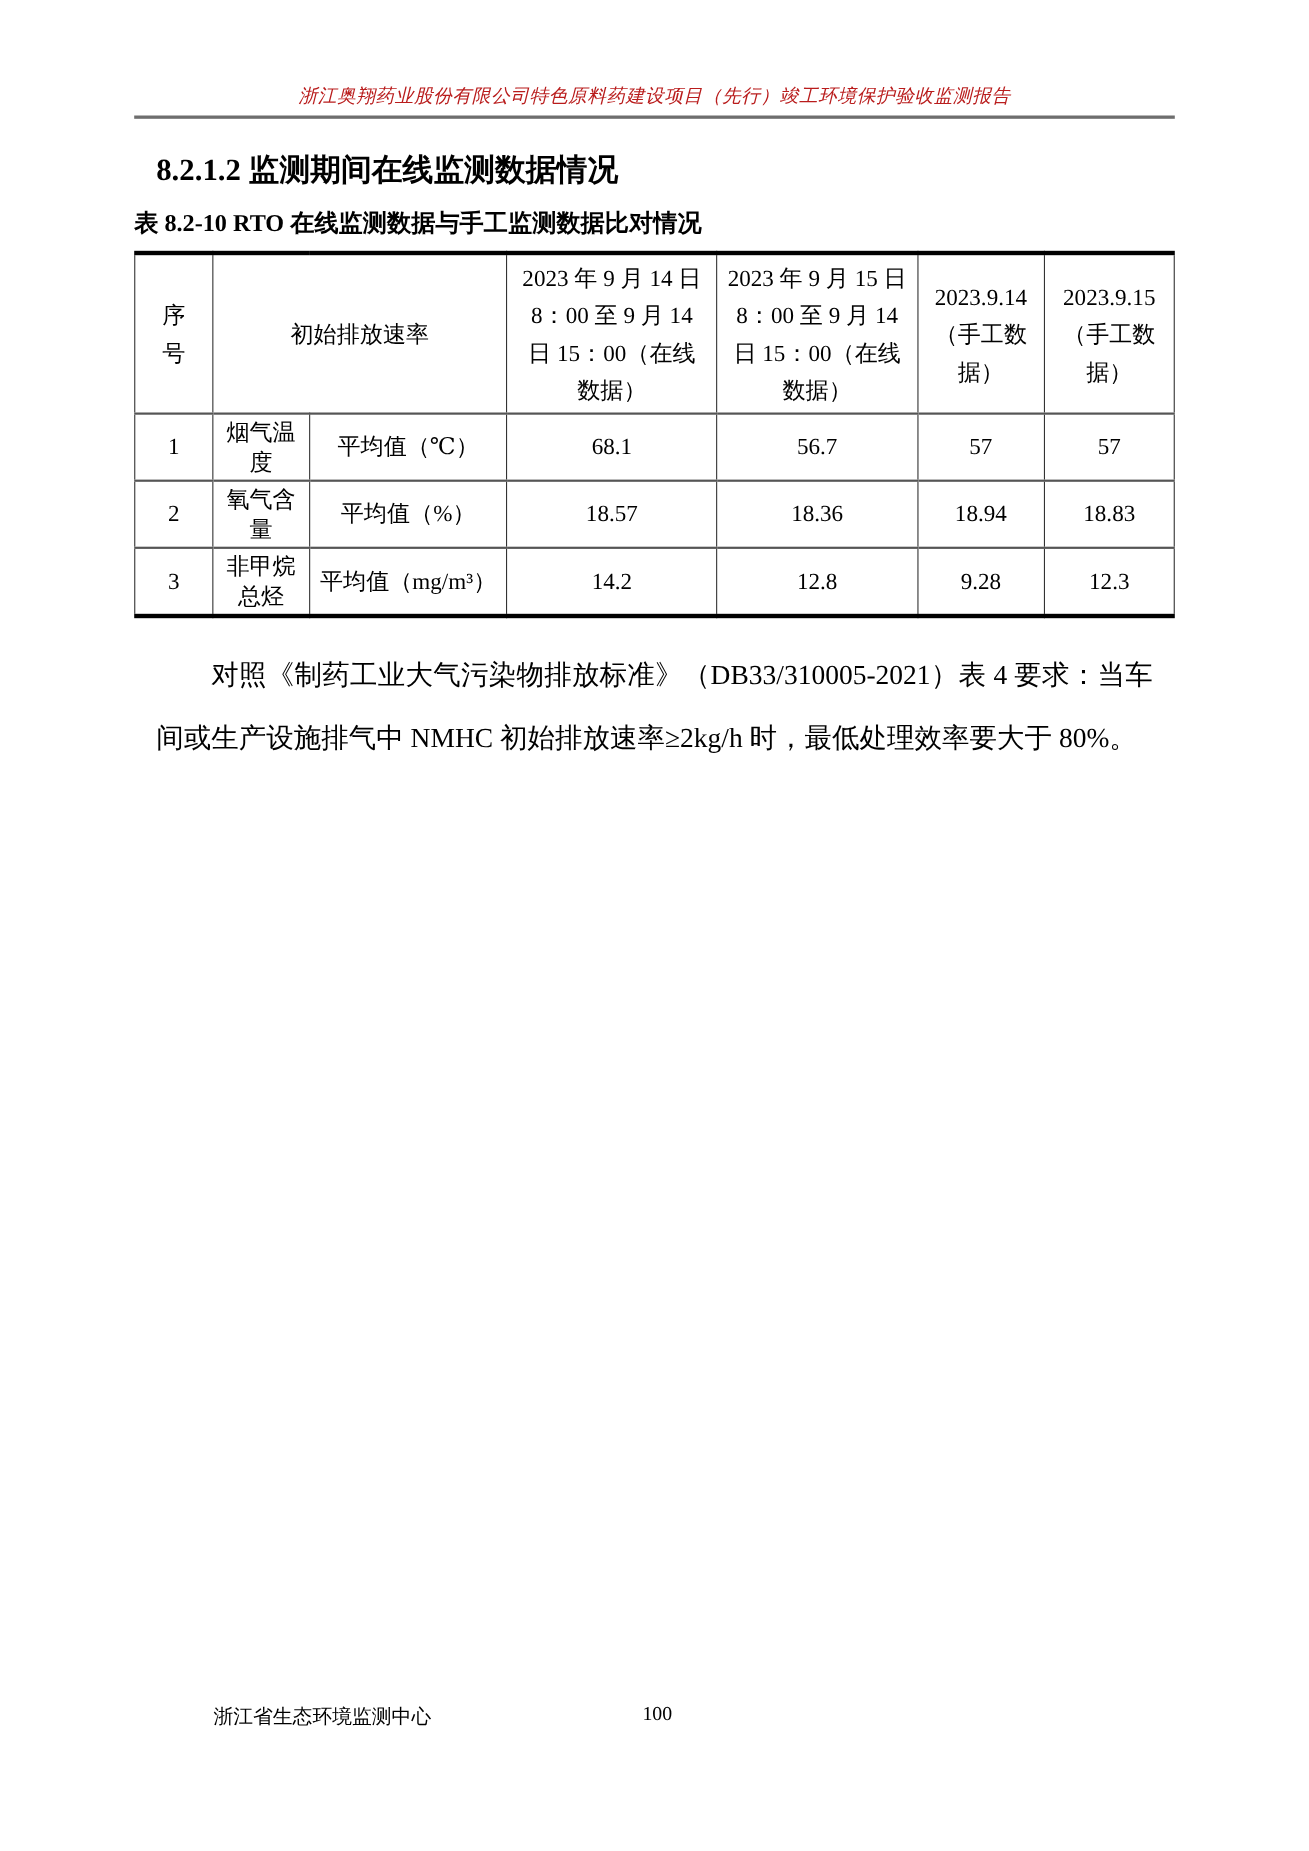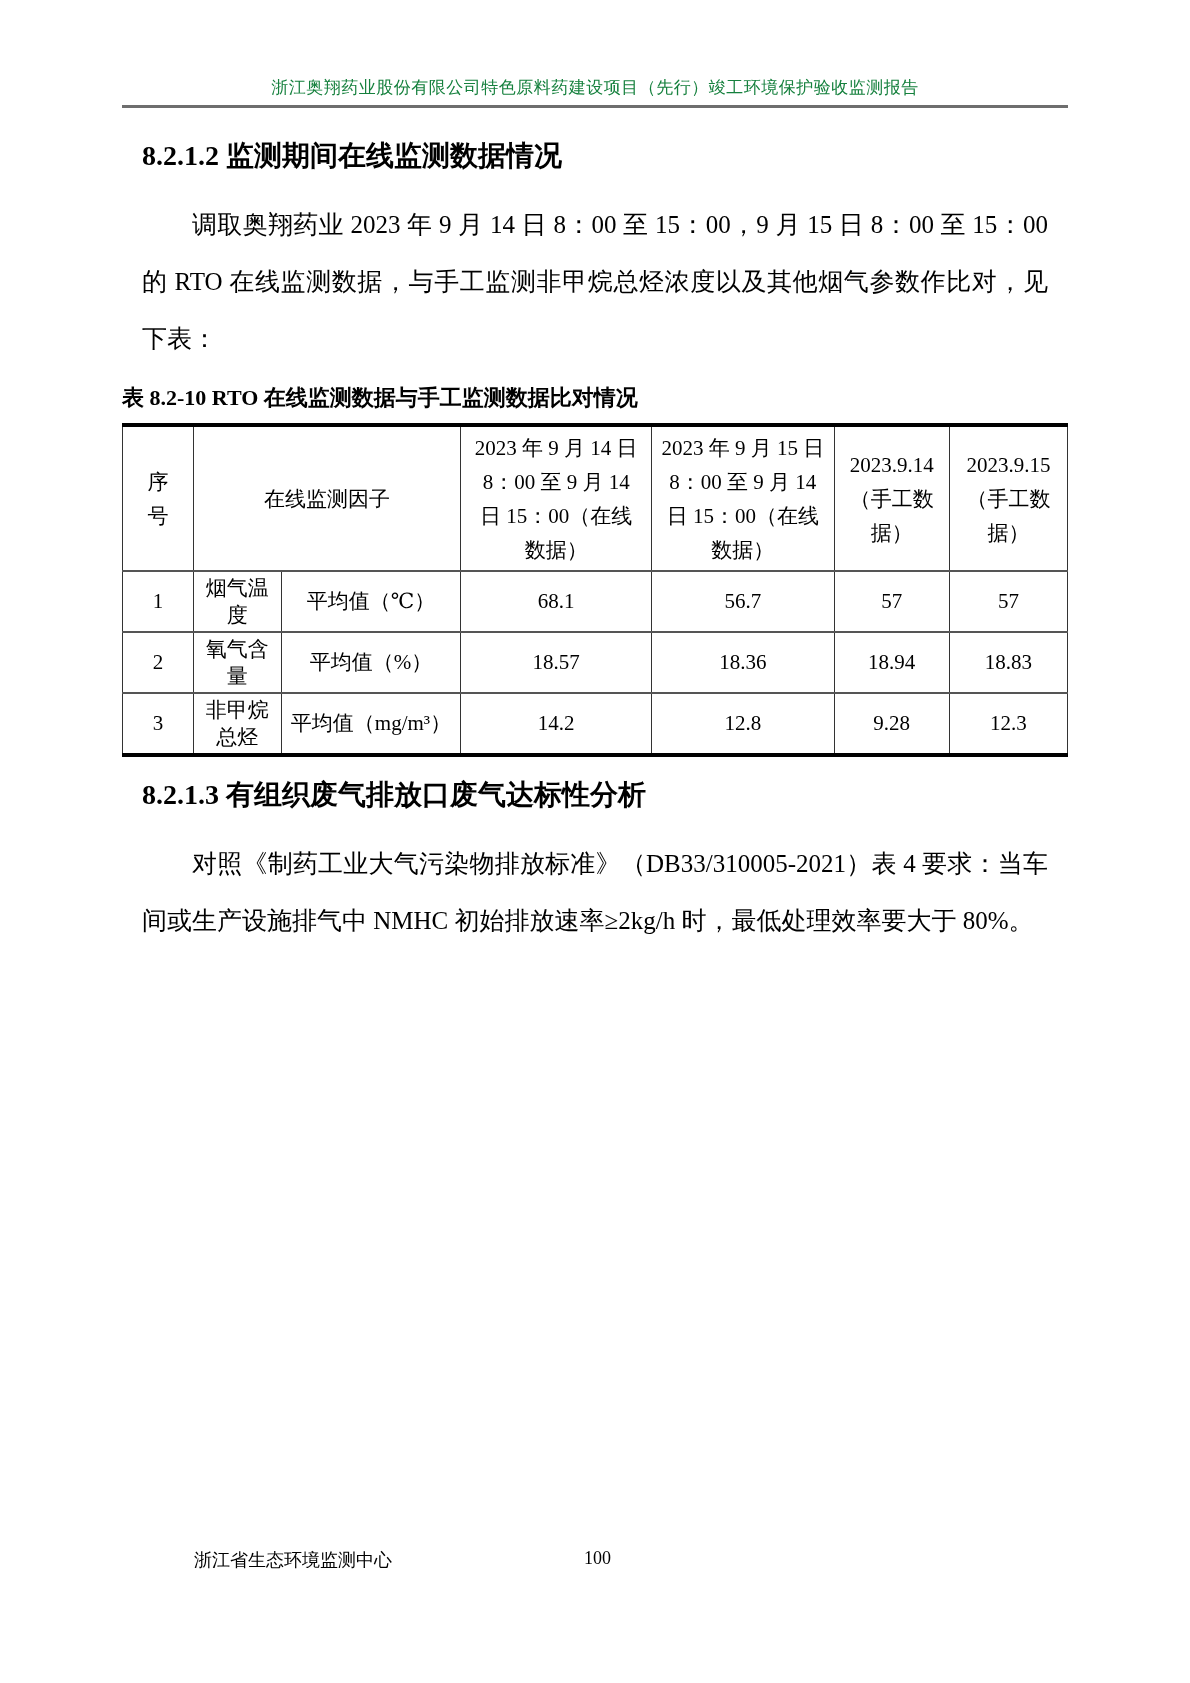--- a/index.html
+++ b/index.html
@@ -12,21 +12,22 @@
     font-family: "Liberation Serif", "DejaVu Serif", serif;
     color: #000000;
     overflow: hidden;
   }
   .content { margin: 16px 122px; }
   .running-head {
     padding-top: 76px;
     text-align: center;
     font-size: 17px;
     letter-spacing: 0.5px;
-    color: #15803d;
+    color: #b91c1c;
+    font-style: italic;
   }
   .head-rule {
     margin: 6px 122px 0 122px;
     border-bottom: 3px solid #6e6e6e;
     height: 0;
   }
   .text-col { padding: 0 20px; }
   h2.section-heading {
     margin: 32px 0 0 0;
     font-size: 28px;
@@ -93,40 +94,39 @@
 <body>
 
 <div class="page">
 
   <div class="running-head">浙江奥翔药业股份有限公司特色原料药建设项目（先行）竣工环境保护验收监测报告</div>
   <div class="head-rule"></div>
 
   <div class="content">
     <div class="text-col">
       <h2 class="section-heading">8.2.1.2 监测期间在线监测数据情况</h2>
-      <p class="body-par">调取奥翔药业 2023 年 9 月 14 日 8：00 至 15：00，9 月 15 日 8：00 至 15：00 的 RTO 在线监测数据，与手工监测非甲烷总烃浓度以及其他烟气参数作比对，见下表：</p>
     </div>
 
     <div class="table-caption">表 8.2-10 RTO 在线监测数据与手工监测数据比对情况</div>
 
     <table class="data-table">
       <colgroup>
         <col class="c-no">
           <col class="c-fac-a">
           <col class="c-fac-b">
         <col class="c-on14">
           <col class="c-on15">
           <col class="c-man14">
           <col class="c-man15">
       </colgroup>
       <tbody>
         <tr class="hdr">
           <th>序
 号</th>
-          <th colspan="2">在线监测因子</th>
+          <th colspan="2">初始排放速率</th>
           <th>2023 年 9 月 14 日
 8：00 至 9 月 14
 日 15：00（在线
 数据）</th>
           <th>2023 年 9 月 15 日
 8：00 至 9 月 14
 日 15：00（在线
 数据）</th>
           <th>2023.9.14
 （手工数
@@ -162,21 +162,20 @@
           <td>平均值（mg/m³）</td>
           <td>14.2</td>
           <td>12.8</td>
           <td class="v-top">9.28</td>
           <td class="v-top">12.3</td>
         </tr>
       </tbody>
     </table>
 
     <div class="text-col">
-      <h2 class="section-heading" style="margin-top:22px">8.2.1.3 有组织废气排放口废气达标性分析</h2>
       <p class="body-par">对照《制药工业大气污染物排放标准》（DB33/310005-2021）表 4 要求：当车间或生产设施排气中 NMHC 初始排放速率≥2kg/h 时，最低处理效率要大于 80%。</p>
     </div>
   </div>
 
   <div class="footer">
     <span class="org">浙江省生态环境监测中心</span>
     <span class="pageno">100</span>
   </div>
 
 </div>

